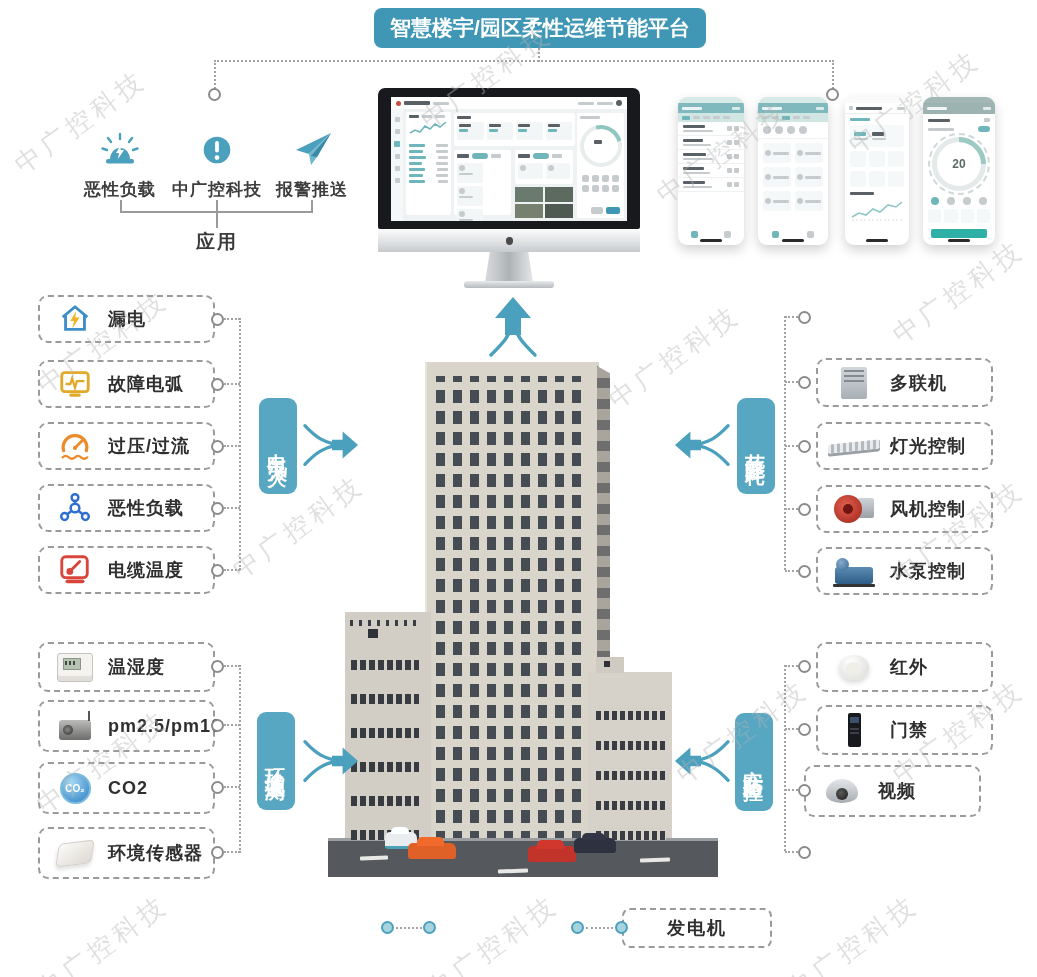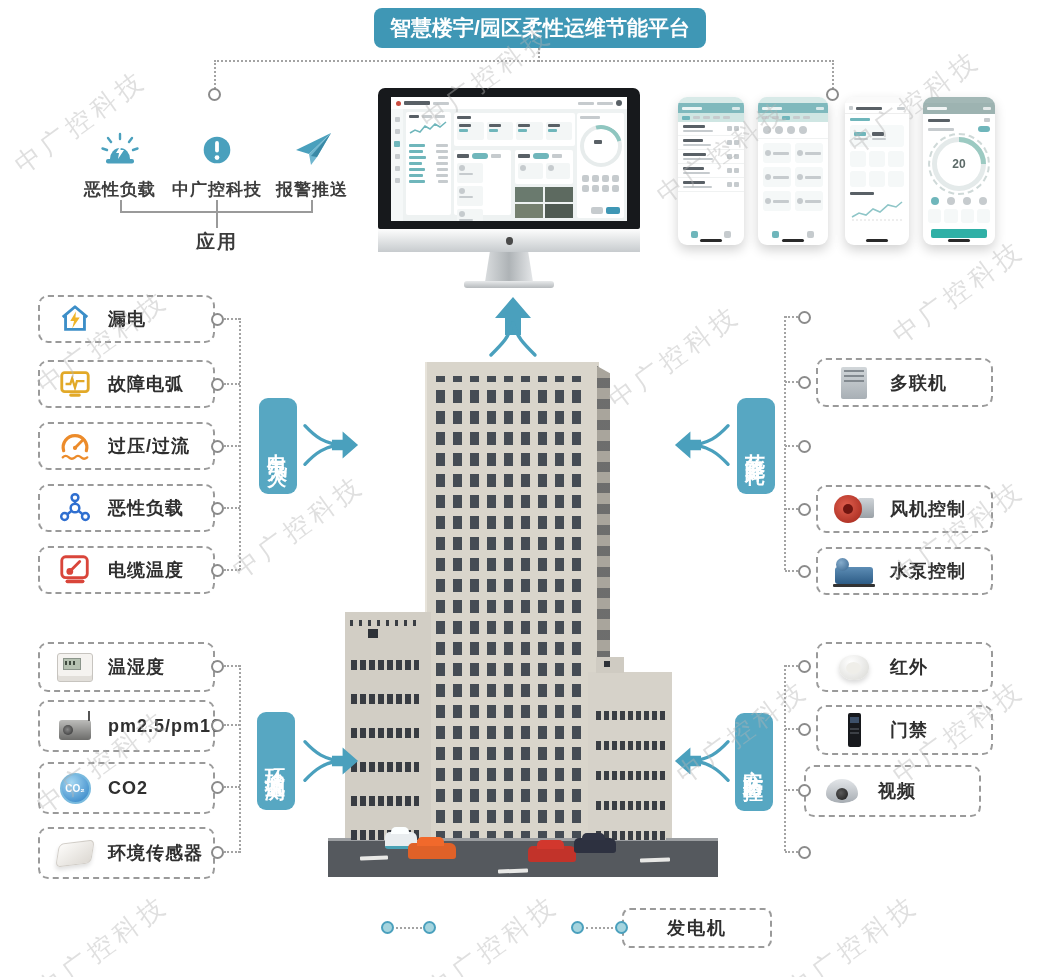--- a/index.html
+++ b/index.html
@@ -668,20 +668,26 @@
     <path d="M3,44 C16,30 24,27 33,25" stroke="#4aa0bd" stroke-width="3.4" fill="none" stroke-linecap="round"></path>
     <polygon points="31,18.5 42,18.5 42,10 58,24 42,38 42,29.5 31,29.5" fill="#4aa0bd"></polygon>
   </svg>
 
   <div class="box rt" style="left:816px;top:358px;width:177px;height:49px">
     <div class="iconw">
         <div class="eq-vrf"></div>
       </div>
     <div class="lbl">多联机</div>
   </div>
+  <div class="box rt" style="left:816px;top:422px;width:177px;height:48px">
+    <div class="iconw">
+        <div class="eq-light"></div>
+      </div>
+    <div class="lbl">灯光控制</div>
+  </div>
   <div class="box rt" style="left:816px;top:485px;width:177px;height:48px">
     <div class="iconw">
         <div class="eq-fanbox">
           <div class="motor"></div>
           <div class="wheel"></div>
         </div>
       </div>
     <div class="lbl">风机控制</div>
   </div>
   <div class="box rt" style="left:816px;top:547px;width:177px;height:48px">

